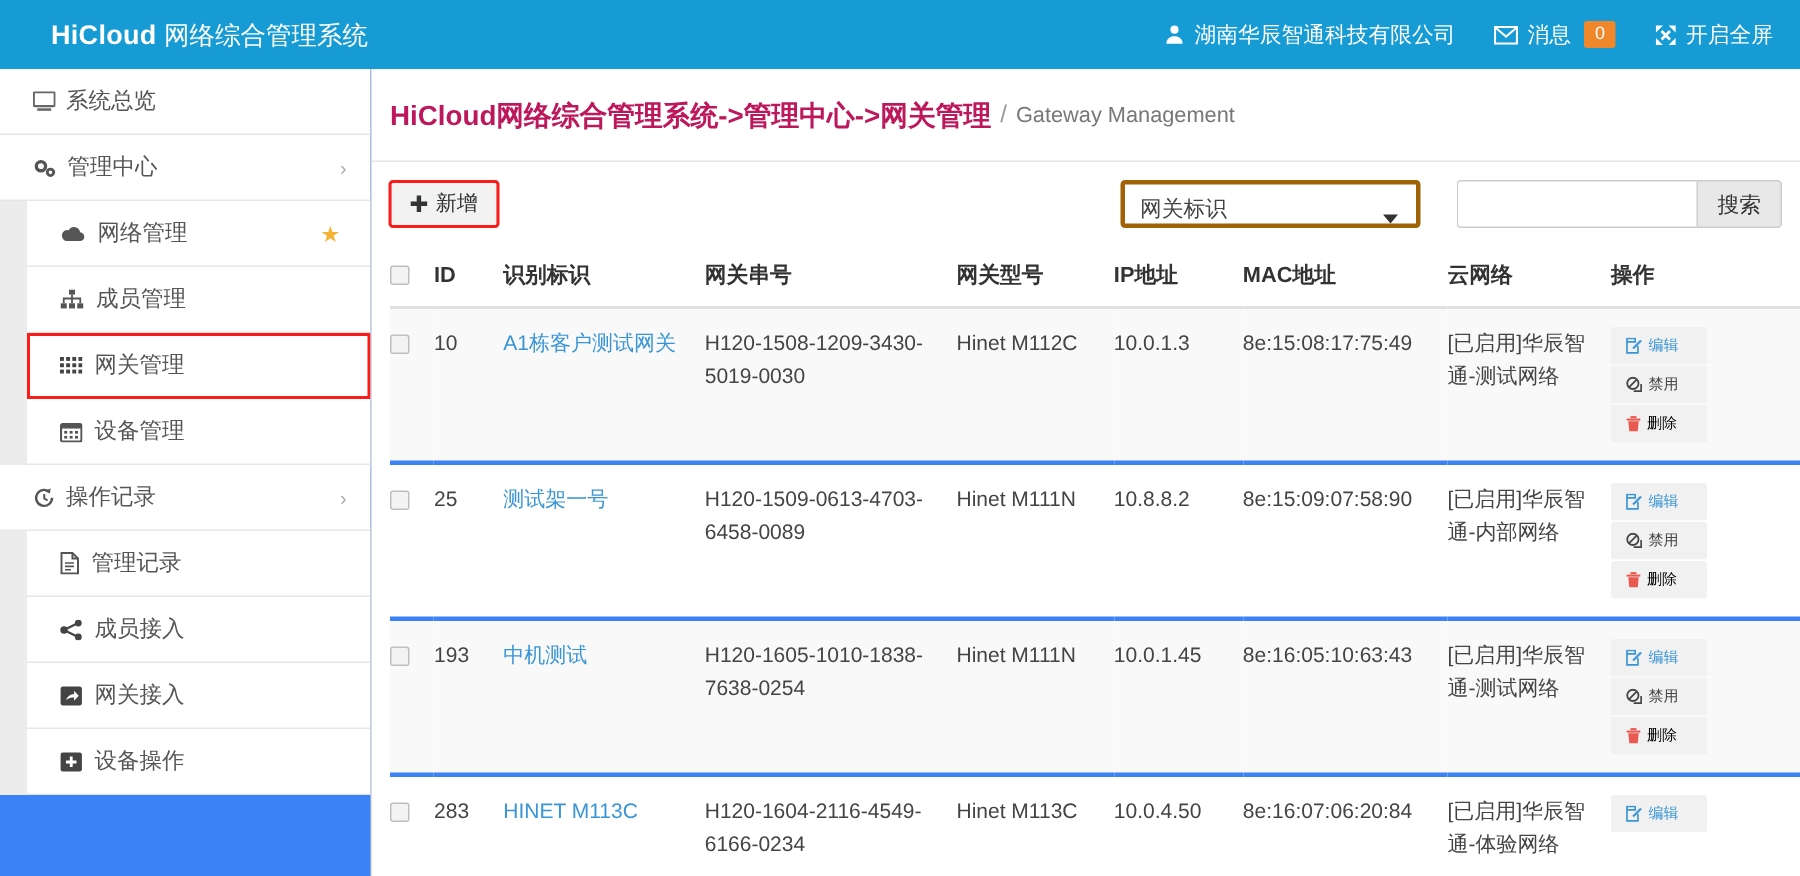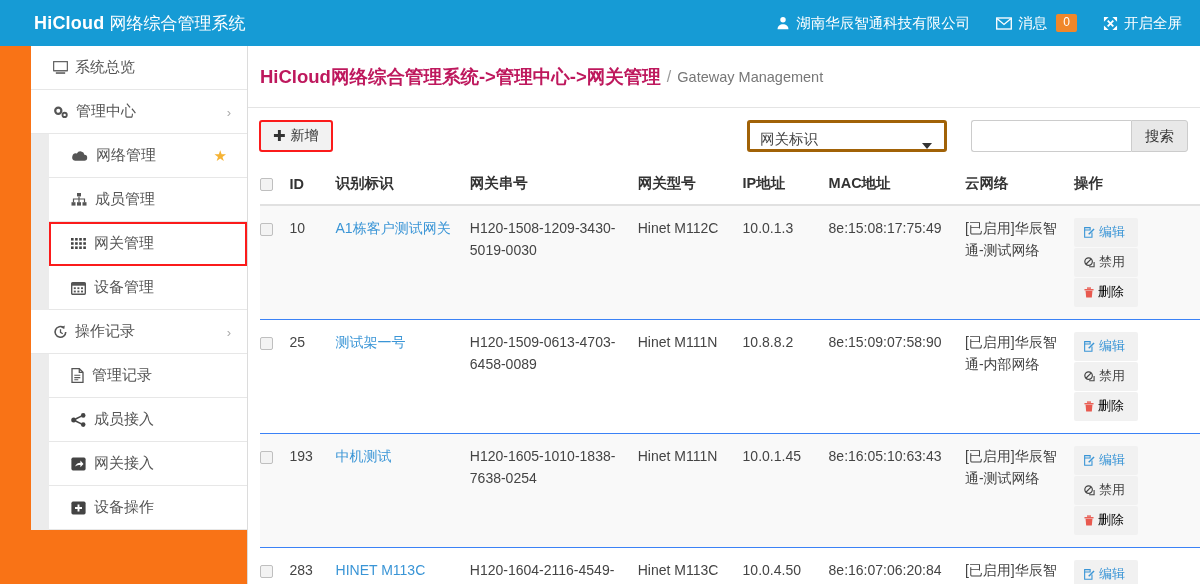--- a/index.html
+++ b/index.html
@@ -36,24 +36,23 @@
   #topright .badge {
     background: #f0872a; color: #fff; font-size: 12px;
     padding: 1px 7px 2px; border-radius: 2px; line-height: 1.3;
     margin-left: 3px;
   }
   .glyph { display:inline-block; line-height:1; }
 
   
   #sidebar {
     position: absolute; left: 0; top: 46px; width: 248px; height: 538px;
-    background: #f97316;
+    background: #3b82f6;
     border-right: 1px solid #dcdcdc;
     overflow: hidden;
-    padding-left: 31px;
   }
   .nav-item {
     position: relative;
     height: 44px;
     display: flex; align-items: center;
     border-bottom: 1px solid #e7e7e7;
     font-size: 15px; color: #555;
     cursor: pointer;
     padding-left: 22px;
     background: #fff;
@@ -170,21 +169,21 @@
     text-align: left;
     font-size: 14.5px; font-weight: bold; color: #333;
     padding: 10px 4px 11px 0;
     border-bottom: 2px solid #e1e1e1;
     vertical-align: middle;
     white-space: nowrap;
   }
   #gwtable td {
     font-size: 14px; color: #444;
     padding: 12px 8px 12px 0;
-    border-bottom: 1px solid #3b82f6;
+    border-bottom: 3px solid #3b82f6;
     vertical-align: top;
     line-height: 1.55;
     word-break: break-word;
   }
   #gwtable tbody tr:nth-child(odd) td { background: #f9f9f9; }
   #gwtable tbody tr:nth-child(even) td { background: #ffffff; }
   .cb {
     -webkit-appearance: none; appearance: none;
     width: 13px; height: 13px;
     border: 1px solid #bfbfbf; background: #f3f3f3;
@@ -203,21 +202,21 @@
   .col-ip   { width: 82px; }
   .col-mac  { width: 130px; }
   .col-net  { width: 104px; }
   .col-ops  { width: 120px; }
 
   .ops { display: flex; flex-direction: column; align-items: flex-start; gap: 1px; }
   .opbtn {
     min-width: 64px;
     background: #f1f1f1;
     border: 1px solid transparent;
-    font-size: 13px;
+    font-size: 10px;
     padding: 4px 9px 5px;
     display: inline-flex; align-items: center; gap: 4px;
     cursor: pointer;
     font-family: inherit;
     border-radius: 2px;
     white-space: nowrap;
   }
   .opbtn.edit   { color: #3a95d6; }
   .opbtn.edit .oi { color: #3a95d6; }
   .opbtn.disable{ color: #444; }

